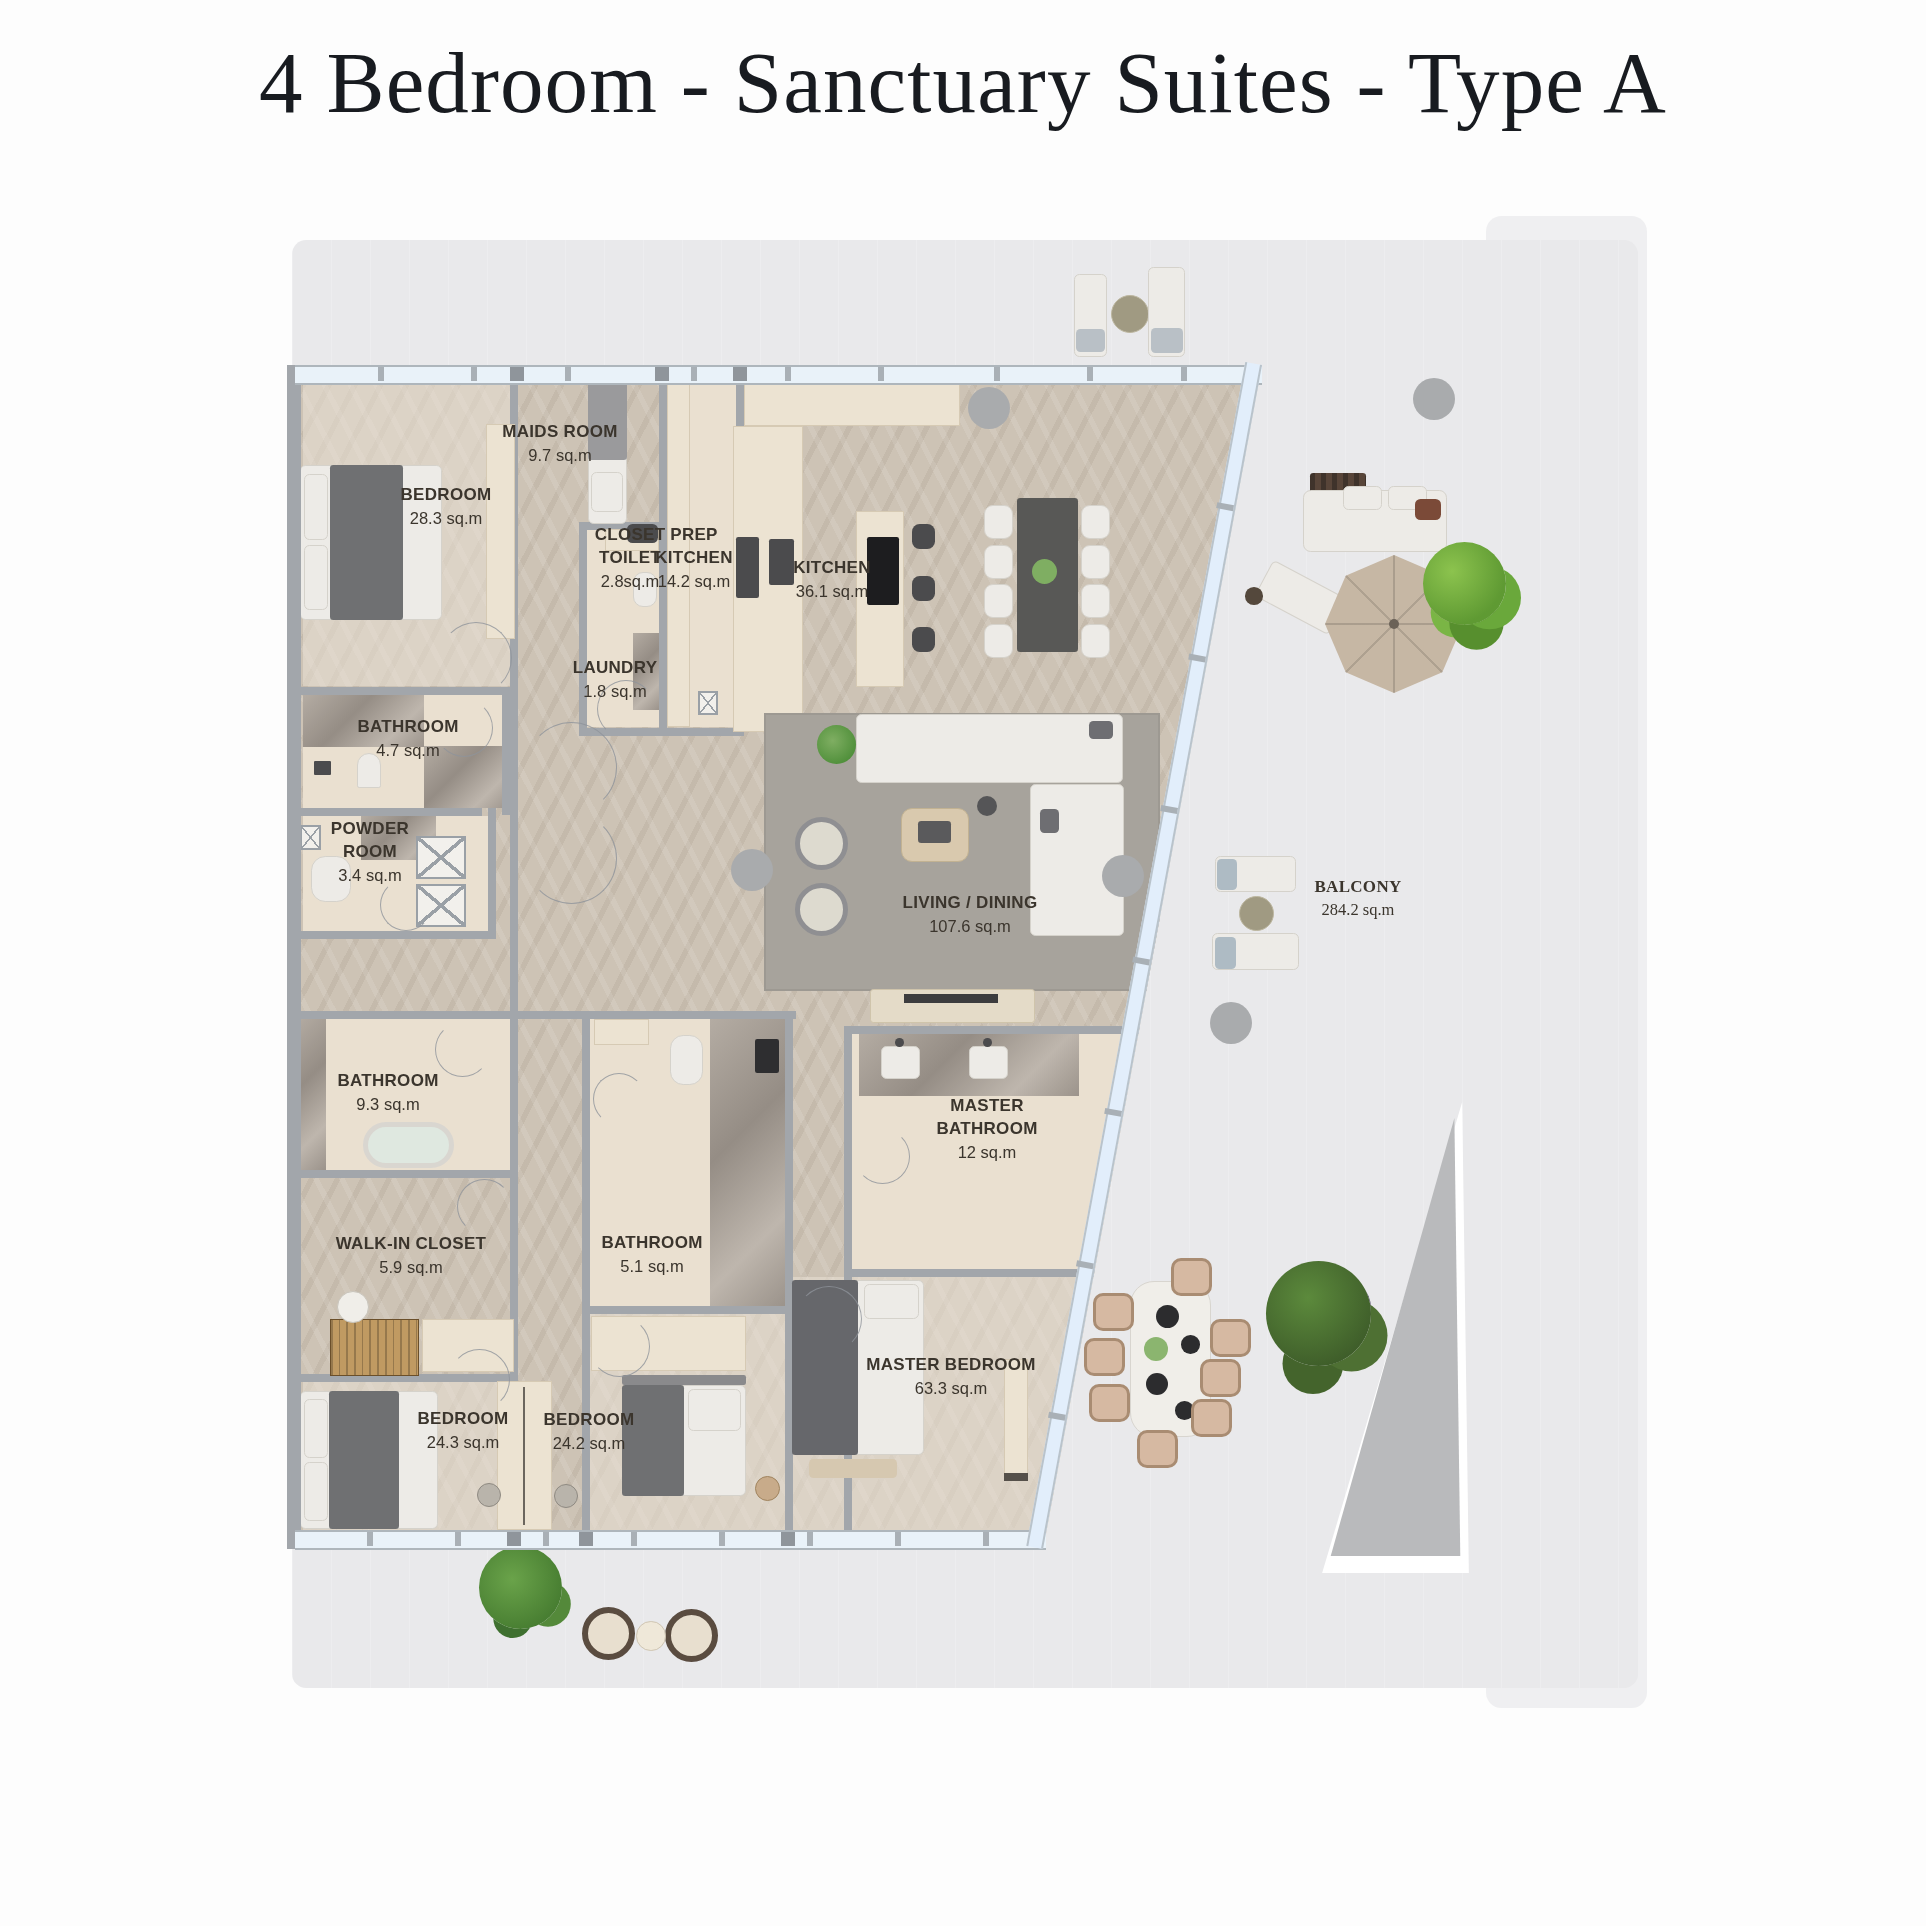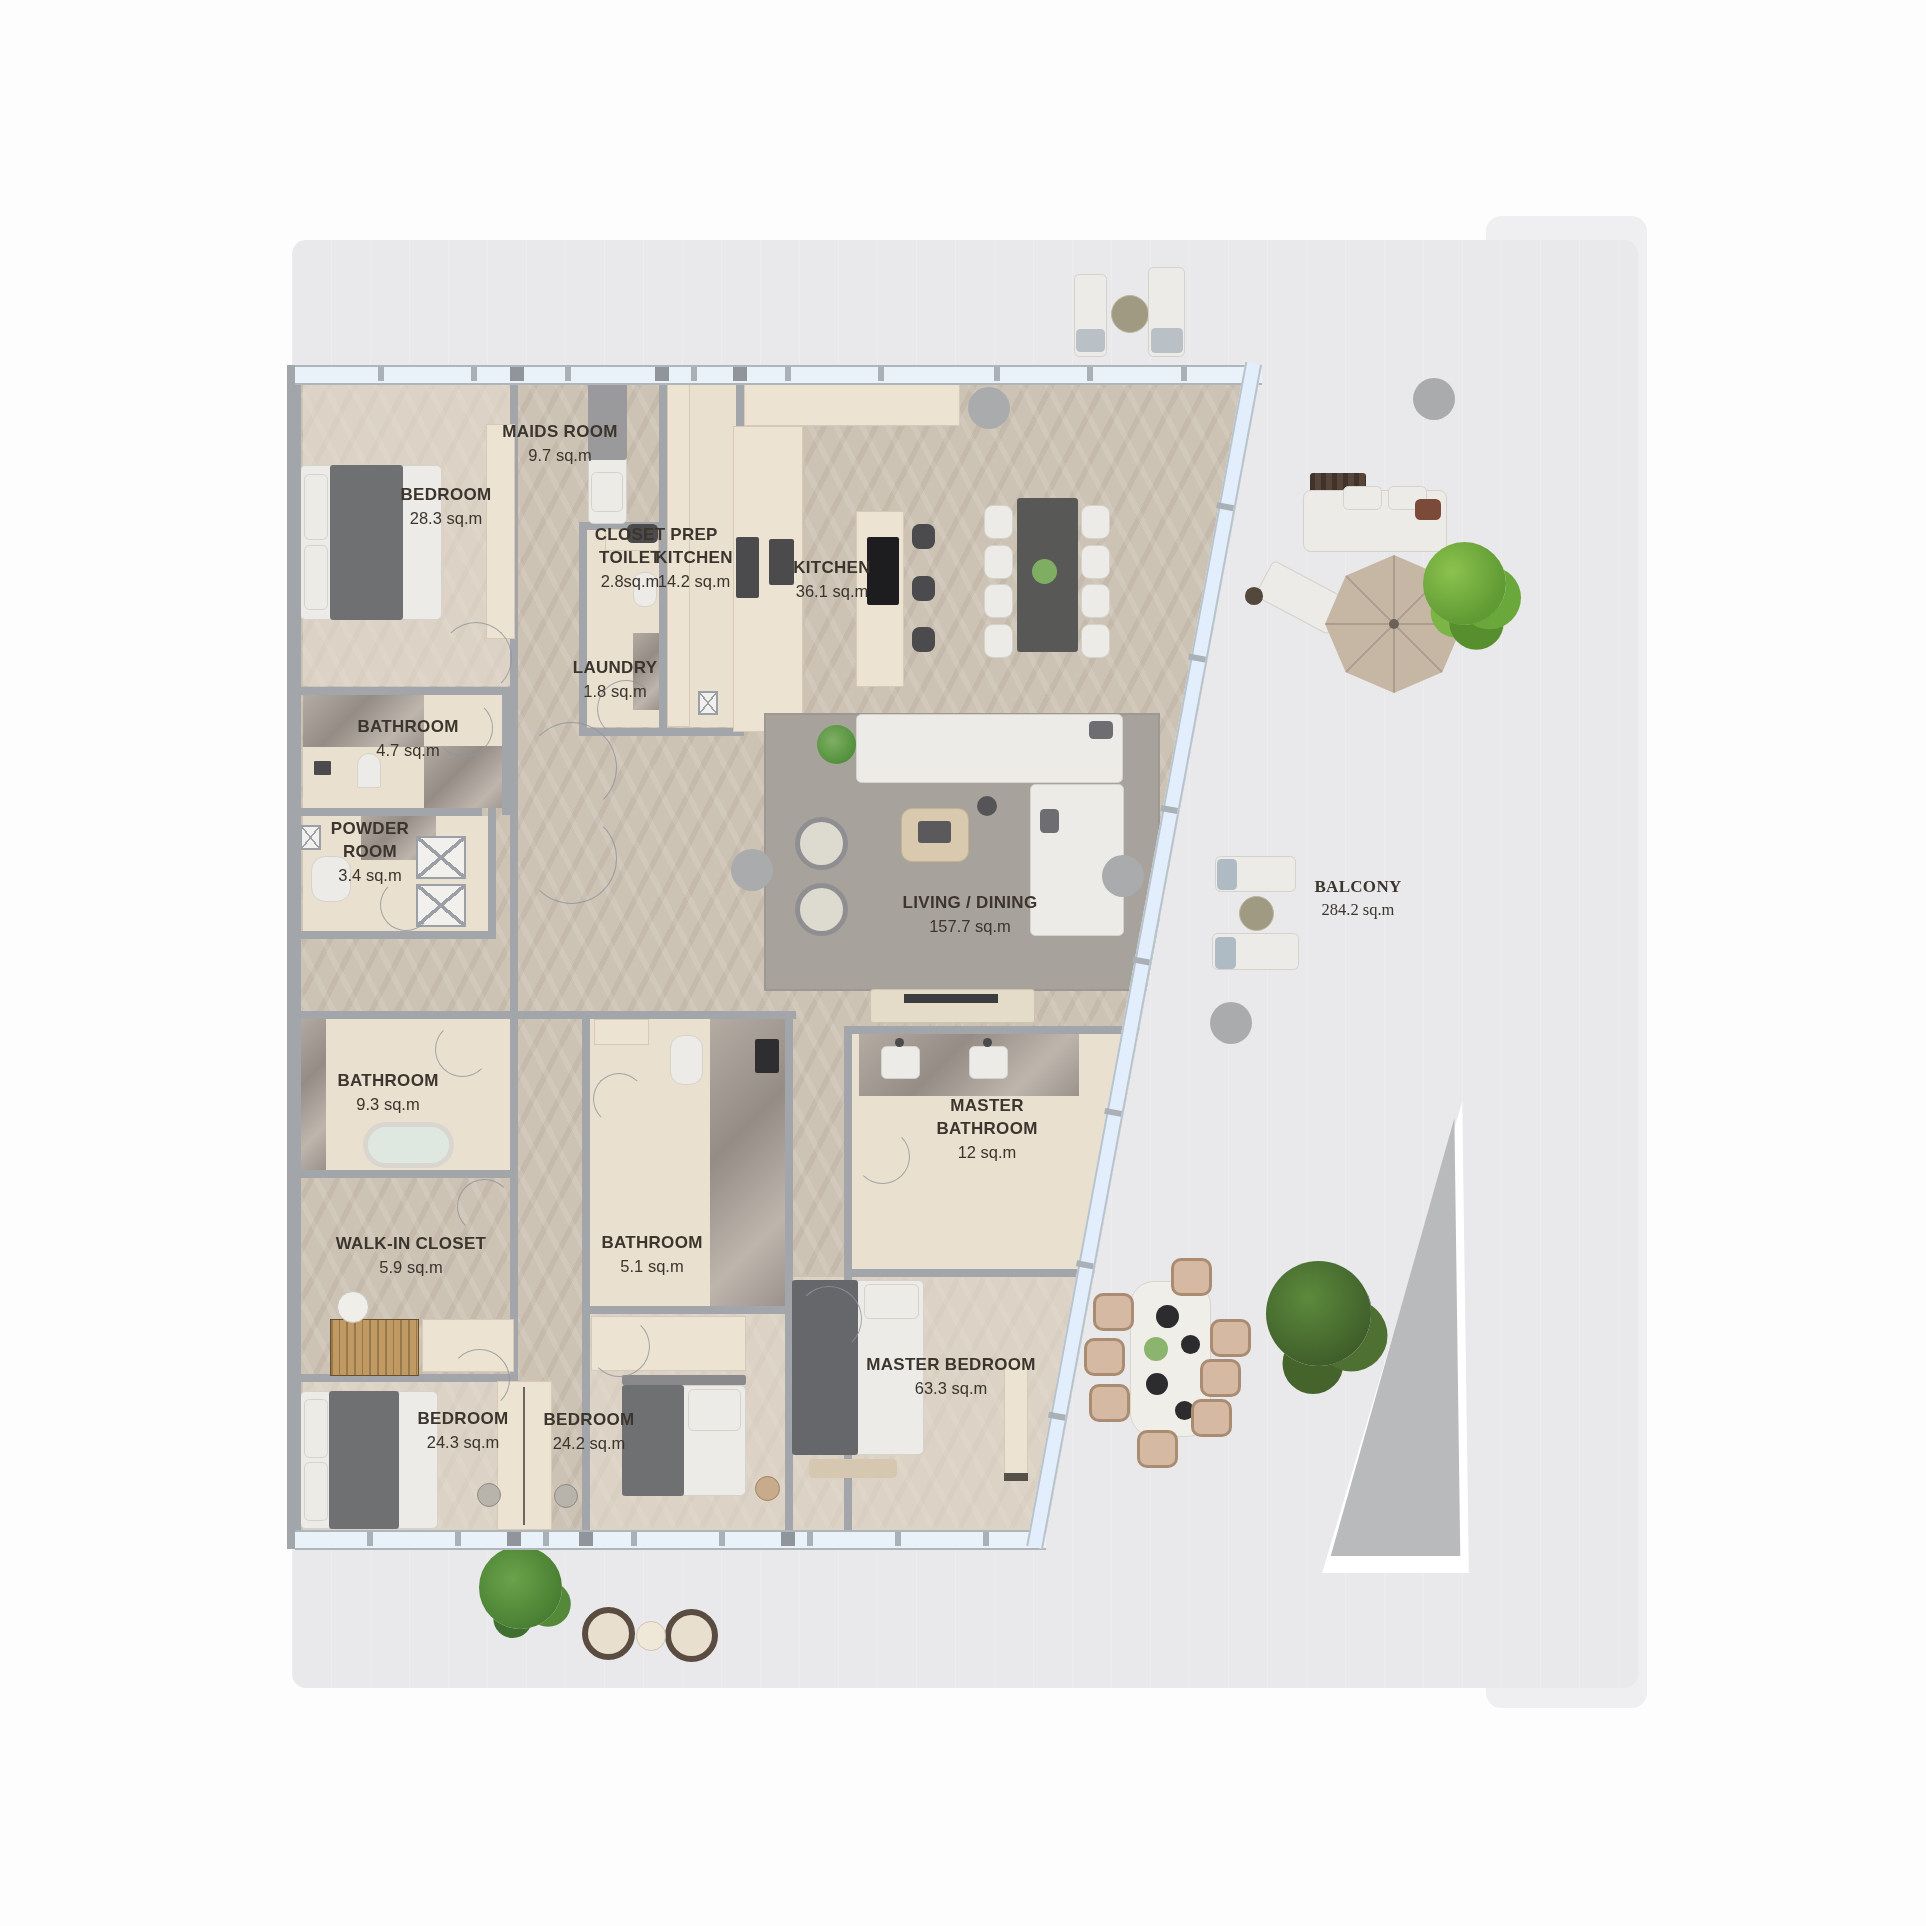--- a/index.html
+++ b/index.html
@@ -70,20 +70,21 @@
        linear-gradient(90deg,transparent 49.3%,rgba(0,0,0,.14) 49.3% 50.7%,transparent 50.7%),
        linear-gradient(45deg,transparent 49.3%,rgba(0,0,0,.12) 49.3% 50.7%,transparent 50.7%),
        linear-gradient(-45deg,transparent 49.3%,rgba(0,0,0,.12) 49.3% 50.7%,transparent 50.7%),#c6b7a4;}
   .pole{position:absolute;left:1389px;top:619px;width:10px;height:10px;border-radius:50%;background:#6b6257;}
 </style>
 </head>
 <body>
 
 <div class="canvas">
 
+  <div class="title">4 Bedroom - Sanctuary Suites - Type A</div>
 
   <div class="terrace-strip"></div>
   <div class="terrace-main"></div>
 
   <div class="whitef" style="left:1074px;top:274px;width:33px;height:83px;"></div>
   <div class="abs" style="left:1076px;top:329px;width:29px;height:23px;background:#b9c0c6;border-radius:4.4px;"></div>
   <div class="abs circle" style="left:1111px;top:295px;width:36px;height:36px;background:#a09a82;border:1.7px solid #bdb7a0;"></div>
   <div class="whitef" style="left:1148px;top:267px;width:37px;height:90px;"></div>
   <div class="abs" style="left:1151px;top:328px;width:32px;height:25px;background:#b9c0c6;border-radius:4.4px;"></div>
 
@@ -363,21 +364,21 @@
       <div class="nm">BATHROOM</div>
       <div class="ar">4.7 sq.m</div>
     </div>
   <div class="lbl rl7">
       <div class="nm">POWDER
 ROOM</div>
       <div class="ar">3.4 sq.m</div>
     </div>
   <div class="lbl rl8">
       <div class="nm">LIVING / DINING</div>
-      <div class="ar">157.7 sq.m</div>
+      <div class="ar">107.6 sq.m</div>
     </div>
   <div class="lbl rl9">
       <div class="nm">BATHROOM</div>
       <div class="ar">9.3 sq.m</div>
     </div>
   <div class="lbl rl10">
       <div class="nm">MASTER
 BATHROOM</div>
       <div class="ar">12 sq.m</div>
     </div>

